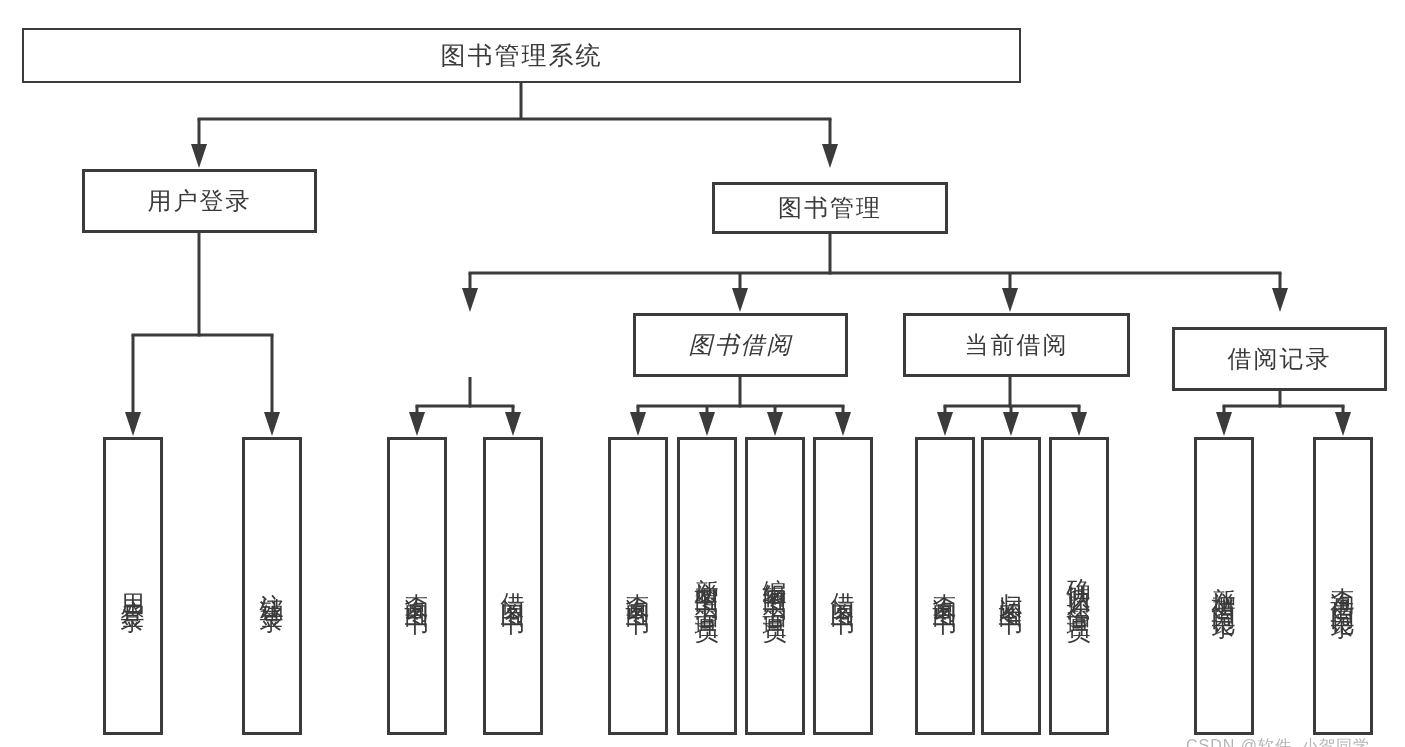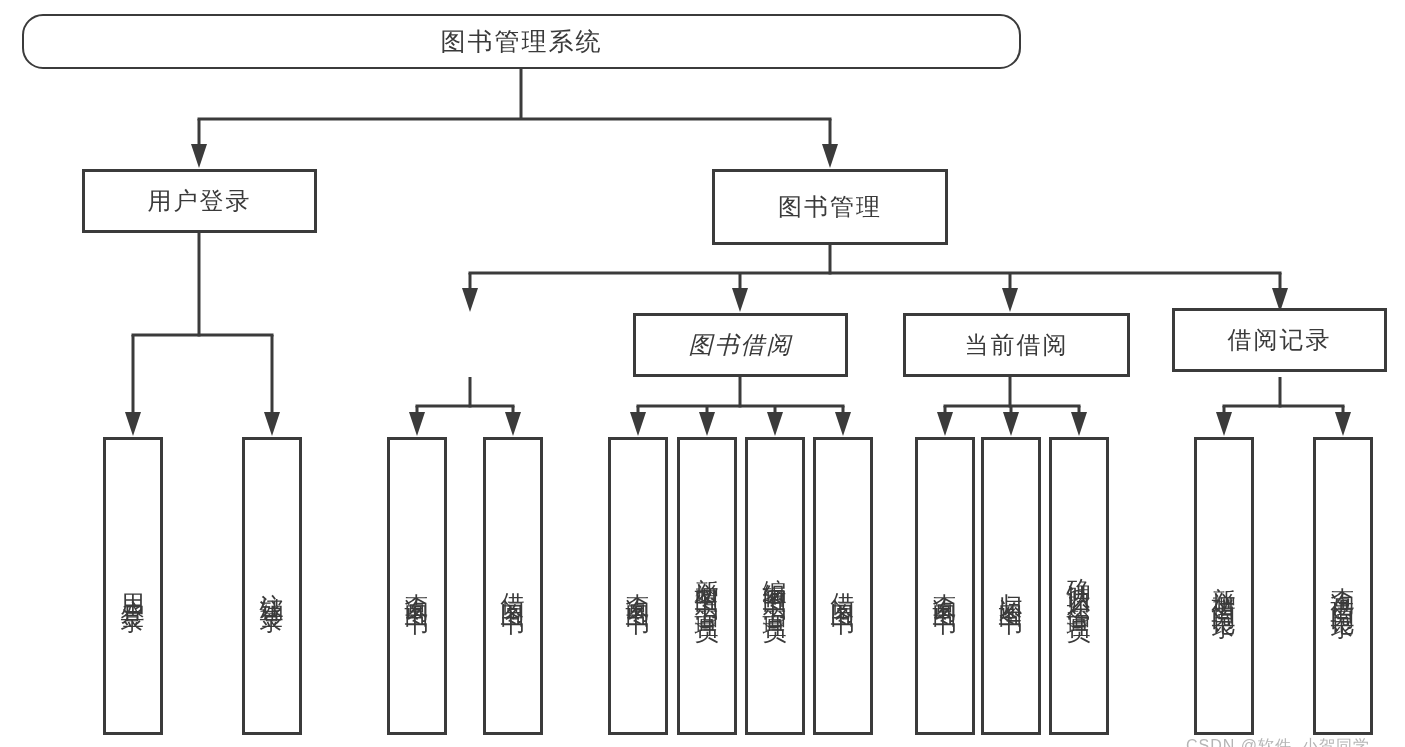--- a/index.html
+++ b/index.html
@@ -126,28 +126,28 @@
     <g>
       <line x1="1280" y1="377" x2="1280" y2="407.5"></line>
       <line x1="1222.5" y1="406" x2="1344.5" y2="406"></line>
       <line x1="1224" y1="406" x2="1224" y2="414"></line>
       <polygon points="1216,412 1232,412 1224,436"></polygon>
       <line x1="1343" y1="406" x2="1343" y2="414"></line>
       <polygon points="1335,412 1351,412 1343,436"></polygon>
     </g>
   </svg>
 
-  <div class="box root" style="left:22px;top:14px;width:999px;height:55px;border-radius:21px;">图书管理系统</div>
+  <div class="box root" style="left:22px;top:28px;width:999px;height:55px;">图书管理系统</div>
 
   <div class="box hnode" style="left:82px;top:169px;width:235px;height:64px;">用户登录</div>
-  <div class="box hnode" style="left:712px;top:169px;width:236px;height:76px;">图书管理</div>
+  <div class="box hnode" style="left:712px;top:182px;width:236px;height:52px;">图书管理</div>
 
   <div class="box hnode" style="left:633px;top:313px;width:215px;height:64px;font-style:italic;">图书借阅</div>
   <div class="box hnode" style="left:903px;top:313px;width:227px;height:64px;">当前借阅</div>
-  <div class="box hnode" style="left:1172px;top:308px;width:215px;height:64px;text-align:right;">借阅记录</div>
+  <div class="box hnode" style="left:1172px;top:327px;width:215px;height:64px;text-align:right;">借阅记录</div>
 
   <div class="box leaf" style="left:103px;top:437px;width:60px;height:298px;">
     <span class="vtext">用户登录</span>
   </div>
   <div class="box leaf" style="left:242px;top:437px;width:60px;height:298px;">
     <span class="vtext">注销登录</span>
   </div>
 
   <div class="box leaf" style="left:387px;top:437px;width:60px;height:298px;">
     <span class="vtext">查询图书</span>

